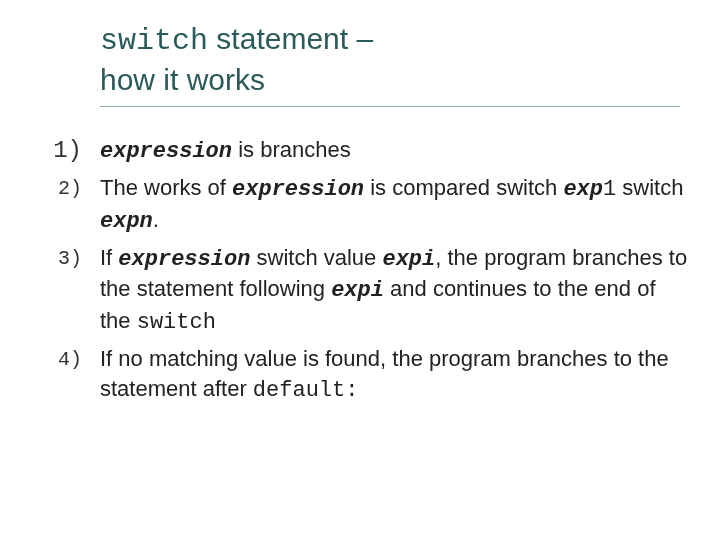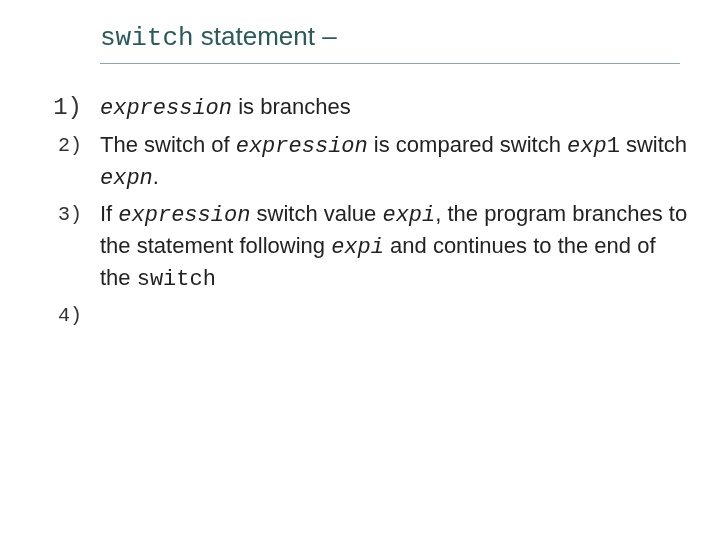--- a/index.html
+++ b/index.html
@@ -13,21 +13,21 @@
     overflow: hidden;
   }
   .slide {
     padding: 20px 30px 20px 30px;
   }
   .title-block {
     margin-left: 70px;
     margin-bottom: 8px;
   }
   .title {
-    font-size: 26px;
+    font-size: 30px;
     line-height: 1.25;
     color: #2a5a5a;
     font-weight: 400;
   }
   .title .mono { font-family: "Courier New", Courier, monospace; }
   .title-rule {
     border: none;
     border-top: 1px solid #8aa;
     margin-left: 70px;
     margin-right: 10px;
@@ -48,35 +48,37 @@
     font-size: 20px;
     color: #333;
     padding-top: 2px;
   }
   .num.first {
     font-size: 24px;
     padding-top: 0;
   }
   .item { }
   .mono { font-family: "Courier New", Courier, monospace; }
-  .i { font-style: italic; }
+  .i { font-style: italic; font-weight: bold; }
 </style>
 </head>
 <body>
 
 <div class="slide">
   <div class="title-block">
     <div class="title">
       <span class="mono">switch</span><span> statement –</span><br>
+      <span>how it works</span>
     </div>
   </div>
   <hr class="title-rule">
 
   <div class="list" id="list">
       <div class="num first">1)</div>
       <div class="item"><span class="mono i">expression</span><span> is branches</span></div>
       <div class="num">2)</div>
-      <div class="item"><span>The switch of </span><span class="mono i">expression</span><span> is compared switch </span><span class="mono i">exp</span><span class="mono">1</span><span> switch </span><span class="mono i">exp</span><span class="mono i">n</span><span>.</span></div>
+      <div class="item"><span>The works of </span><span class="mono i">expression</span><span> is compared switch </span><span class="mono i">exp</span><span class="mono">1</span><span> switch </span><span class="mono i">exp</span><span class="mono i">n</span><span>.</span></div>
       <div class="num">3)</div>
       <div class="item"><span>If </span><span class="mono i">expression</span><span> switch value </span><span class="mono i">exp</span><span class="mono i">i</span><span>, the program branches to the statement following </span><span class="mono i">exp</span><span class="mono i">i</span><span> and continues to the end of the </span><span class="mono">switch</span></div>
       <div class="num">4)</div>
+      <div class="item"><span>If no matching value is found, the program branches to the statement after </span><span class="mono">default:</span></div>
     </div>
 </div>
 
 </body></html>

